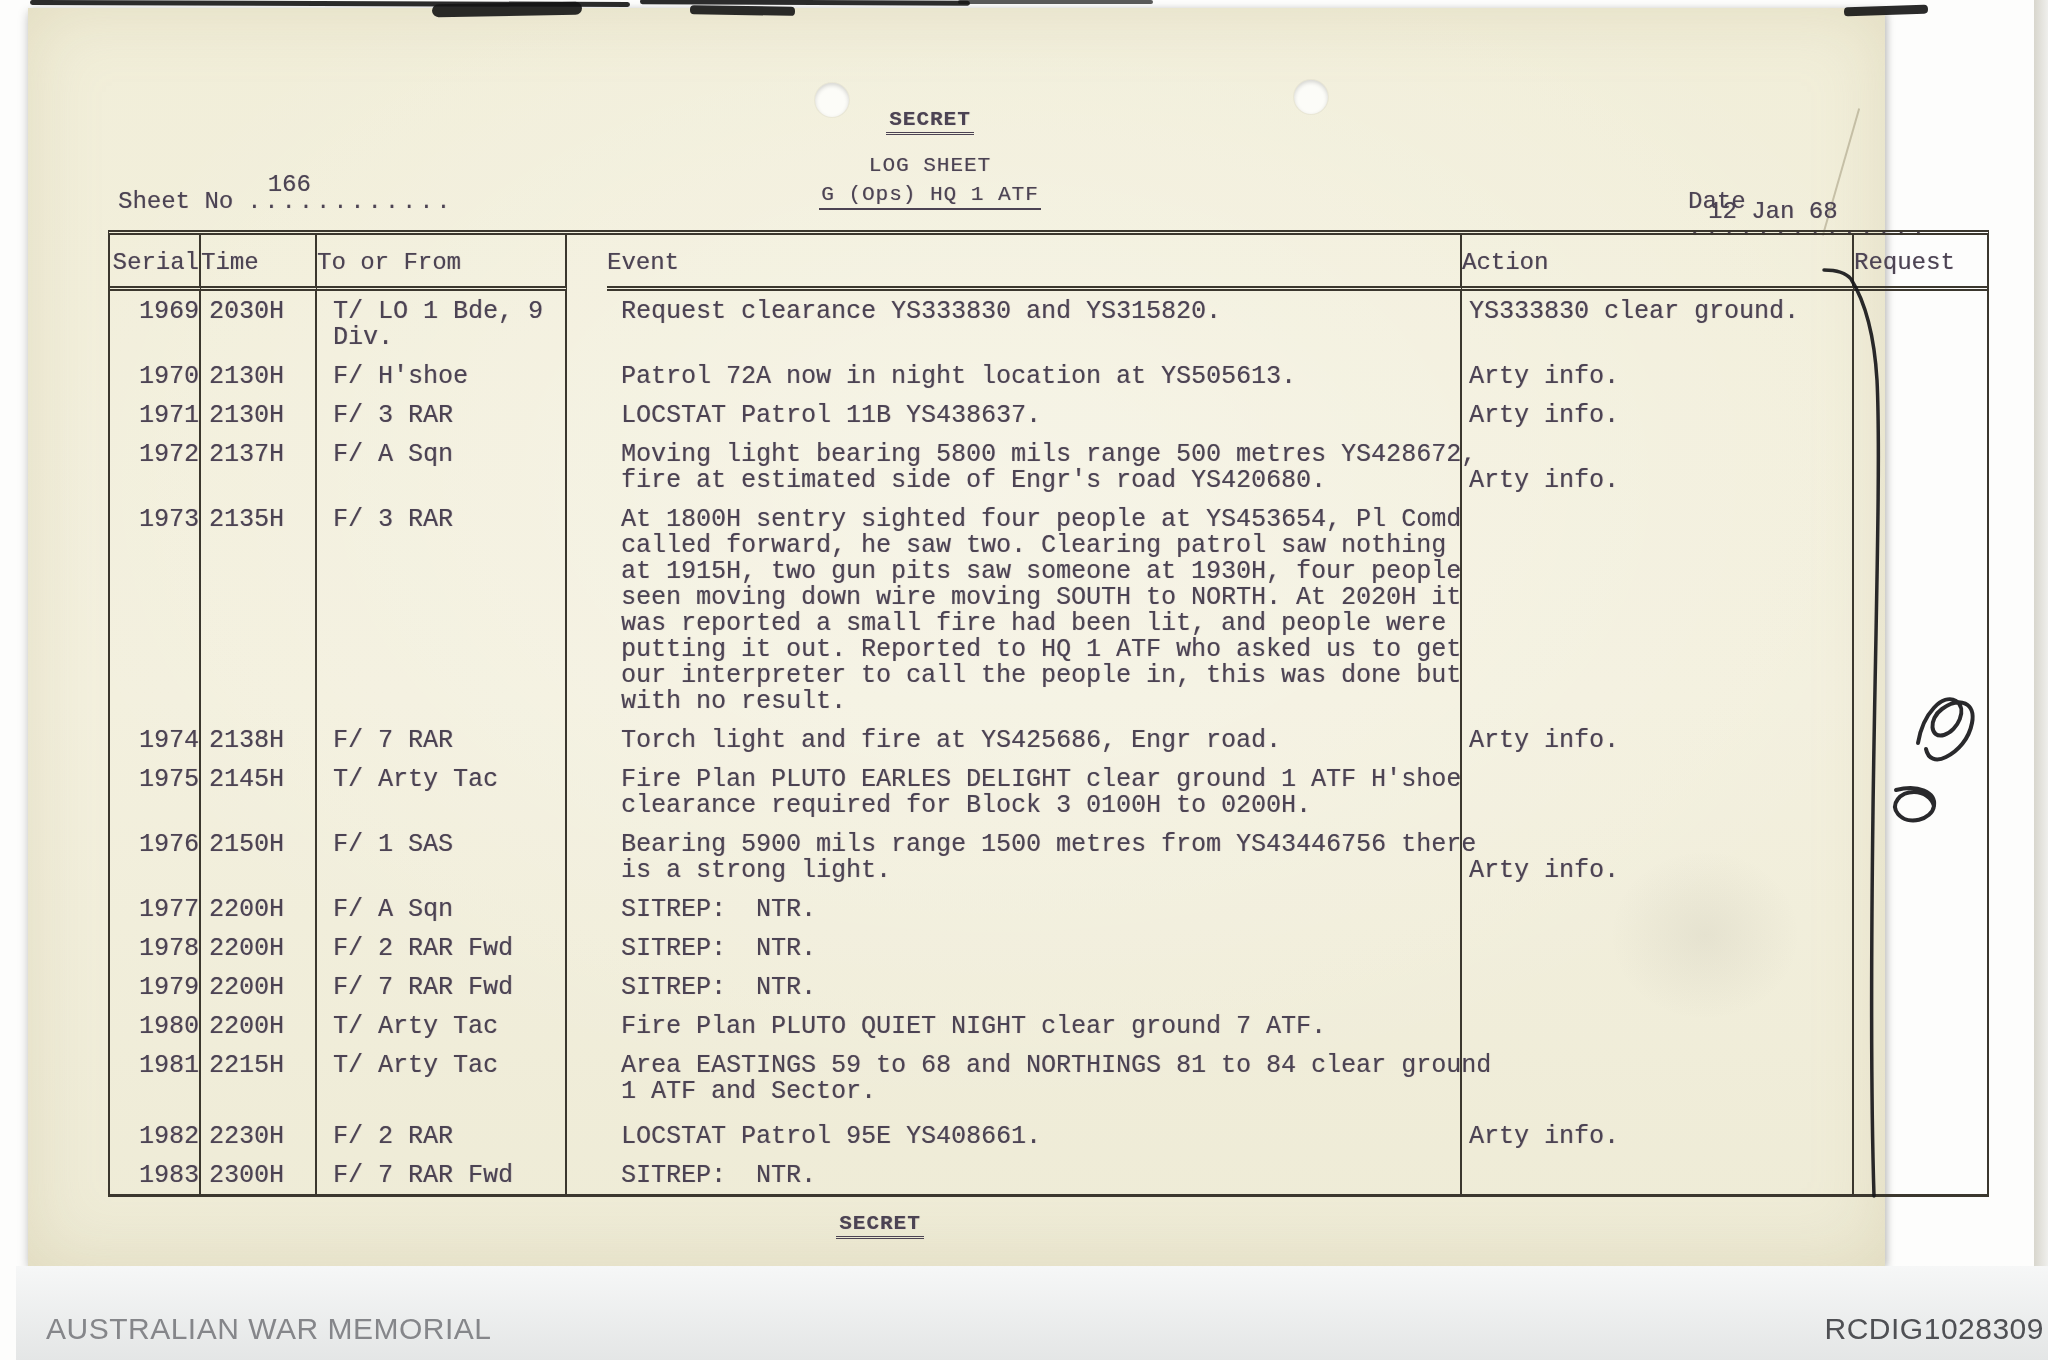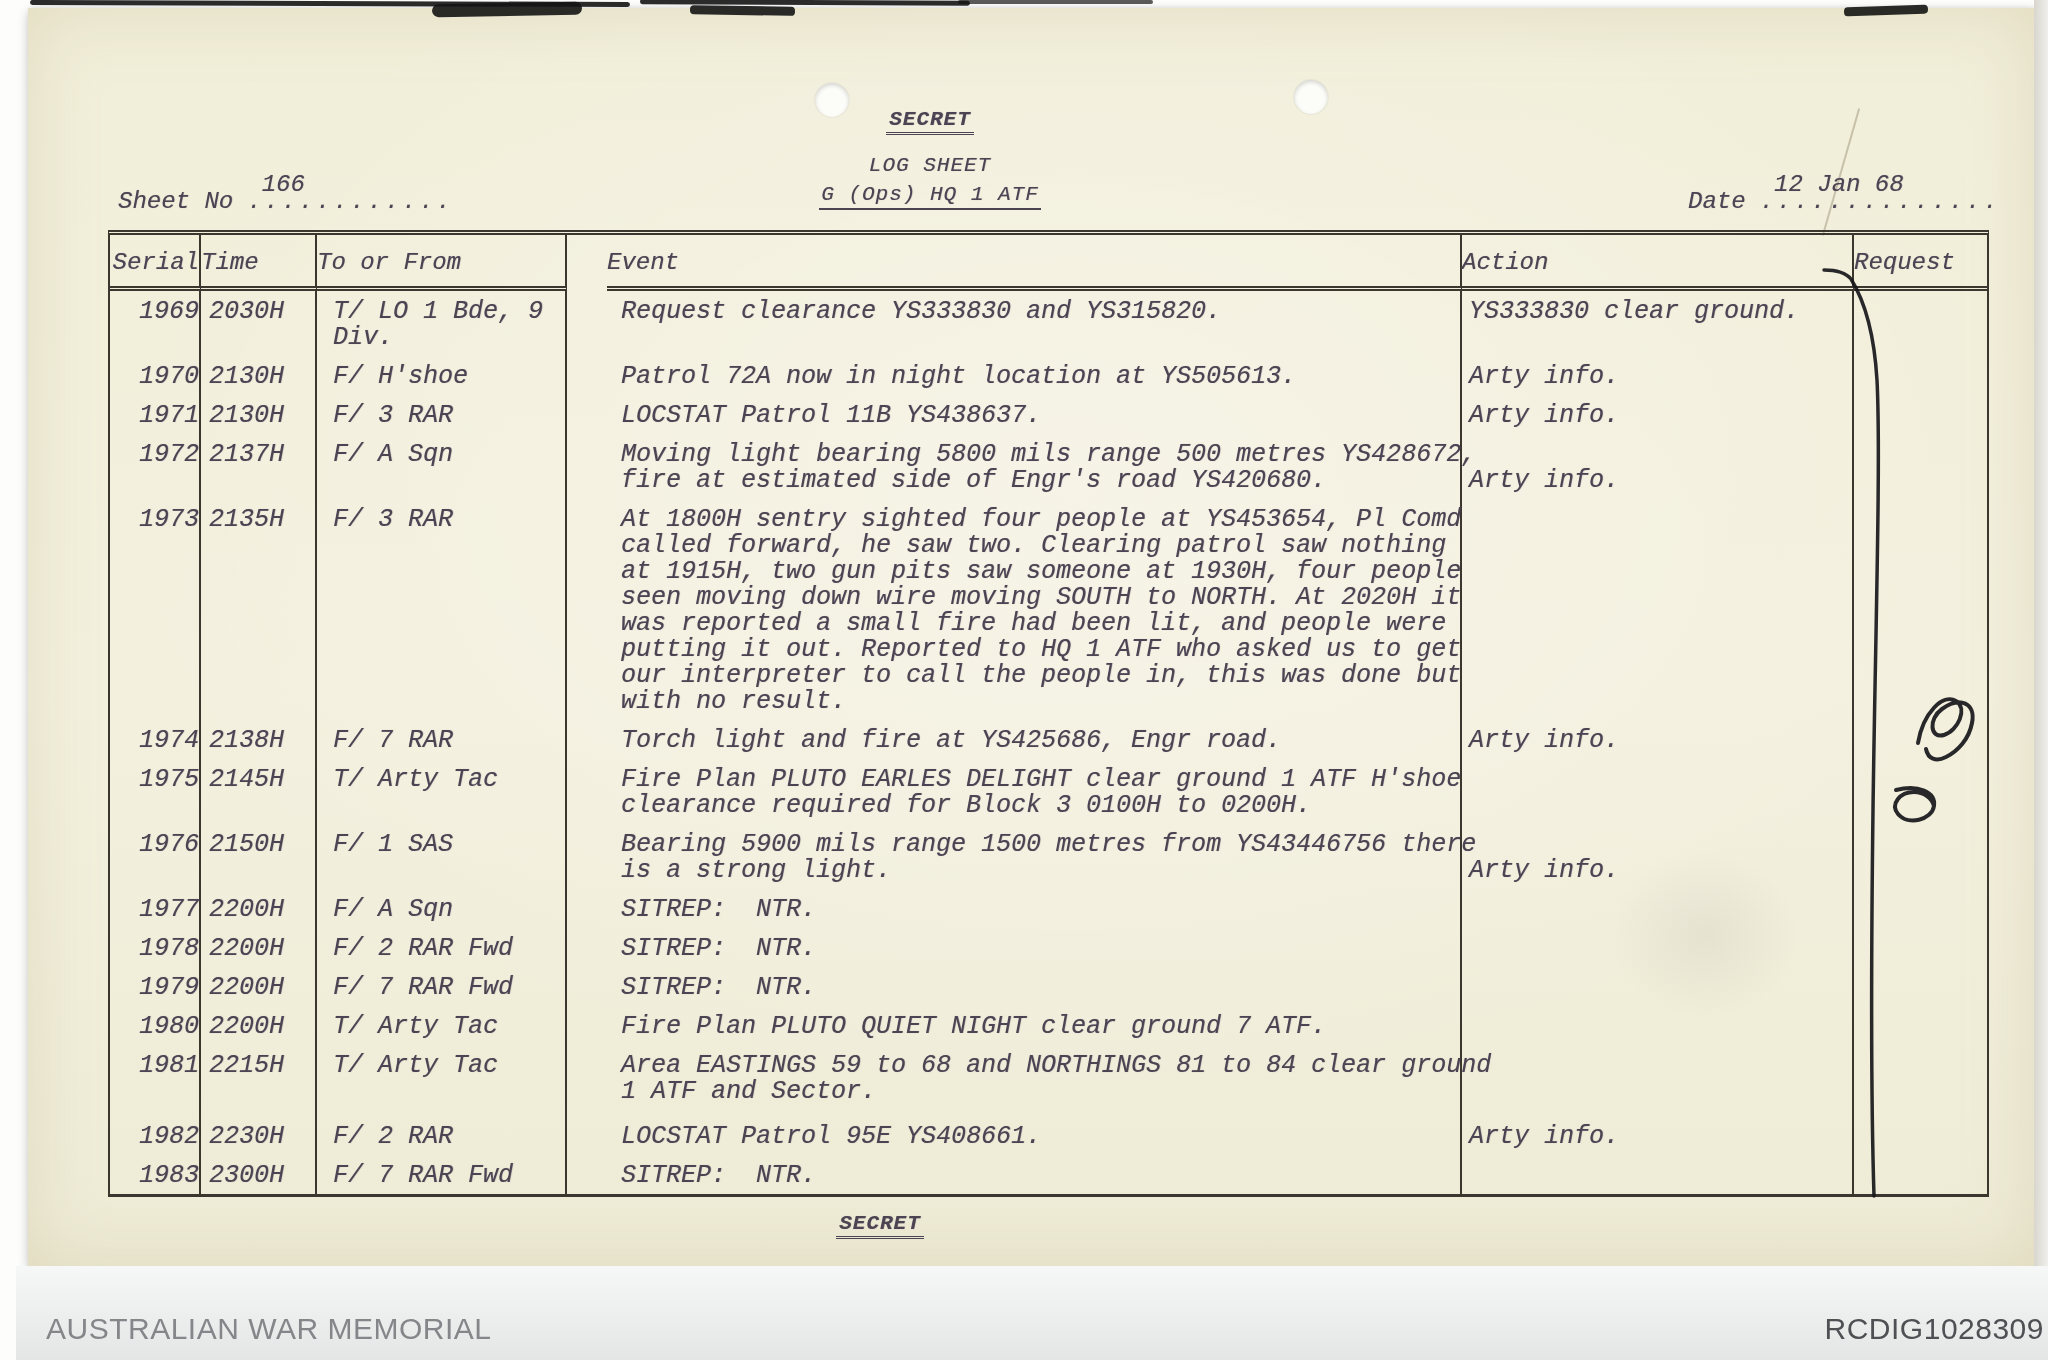--- a/index.html
+++ b/index.html
@@ -6,45 +6,44 @@
     --ink:#4c4353;
     --line:#3b372e;
     --paper:#f2efdc;
   }
   html,body{margin:0;padding:0;}
   body{background:#ffffff;font-family:"Liberation Sans",sans-serif;}
   #screenshot{position:relative;width:2048px;height:1360px;overflow:hidden;background:#fdfdfc;}
 
   
   .paper{
-    position:absolute;left:28px;top:8px;width:2006px;height:1258px;
+    position:absolute;left:28px;top:8px;width:1857px;height:1258px;
     background:
       radial-gradient(1400px 900px at 52% 38%, rgba(255,255,255,.30), rgba(255,255,255,0) 70%),
       linear-gradient(180deg,#f1eed9,#f3f0de 55%,#eeebd6);
     box-shadow: inset 0 0 70px rgba(186,172,126,.28), 0 4px 10px rgba(0,0,0,.22), 3px 0 6px rgba(0,0,0,.10);
-    font-style: italic;
   }
   .scan-right{position:absolute;right:0;top:0;width:14px;height:1266px;background:linear-gradient(90deg,#d8d6cd,#efefec);}
 
   
   .streak{position:absolute;background:#141414;border-radius:4px;opacity:.9;}
   .crease{position:absolute;background:rgba(130,118,88,.38);}
 
   
   .hole{position:absolute;width:34px;height:34px;border-radius:50%;background:#fcfcf8;box-shadow:inset 0 2px 4px rgba(0,0,0,.16), 0 0 0 1px rgba(0,0,0,.04);}
 
   
   .tw{font-family:"Liberation Mono","DejaVu Sans Mono",monospace;color:var(--ink);text-shadow:.4px .4px .7px rgba(70,58,82,.45);}
   .doc-title{position:absolute;text-align:center;font-size:21px;font-weight:700;letter-spacing:1px;}
   .doc-title .ul2{border-bottom:3px double var(--ink);padding:0 3px 1px;}
   .doc-title .ul1{border-bottom:2px solid var(--ink);padding:0 2px 2px;}
 
   .fieldline{position:absolute;font-size:24px;}
   .fieldline .fill{position:relative;display:inline-block;}
-  .fieldline .val{position:absolute;top:-17px;left:14px;white-space:pre;}
+  .fieldline .val{position:absolute;top:-17px;left:20px;white-space:pre;}
   .fieldline .dots{letter-spacing:4px;font-size:22px;}
 
   
   .logtable{
     position:absolute;left:80px;top:222px;width:1877px;
     display:grid;
     grid-template-columns:91px 116px 250px 895px 392px 133px;
     border:2px solid var(--line);
     border-top:5px double var(--line);
     border-bottom:3px solid var(--line);

